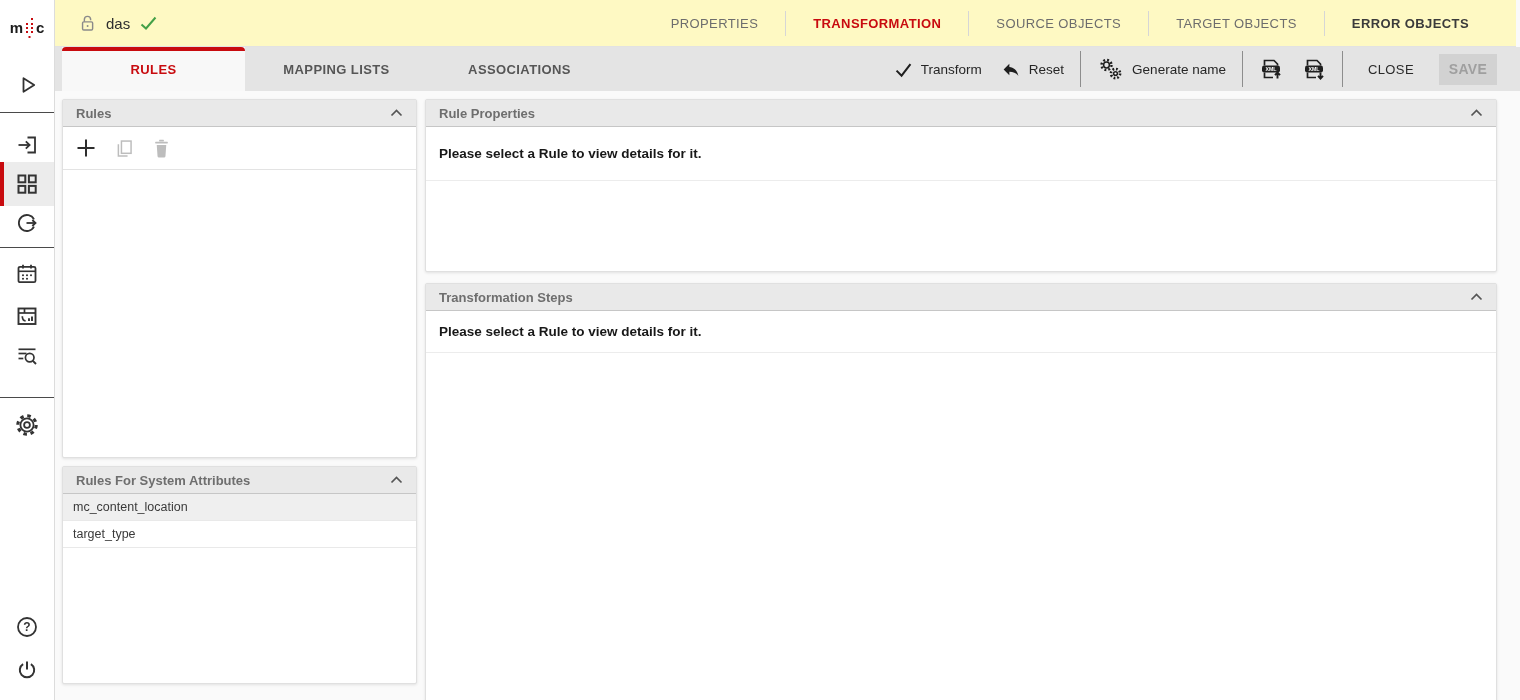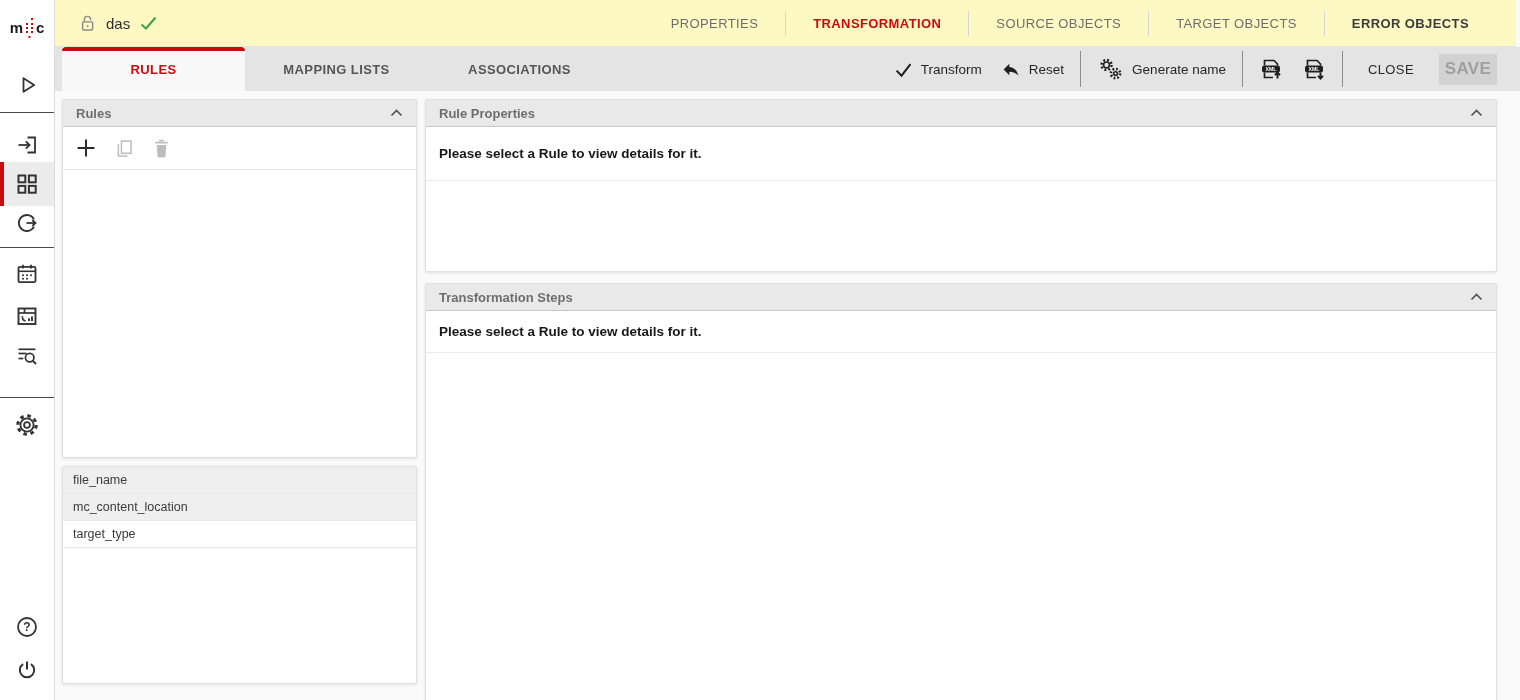--- a/index.html
+++ b/index.html
@@ -69,21 +69,21 @@
   .tbtn {
     display:flex; align-items:center; gap:8px; font-size:13.5px; color:#262626;
     cursor:pointer; white-space:nowrap; padding:0 3px;
   }
   .tdiv { width:1px; height:36px; background:#8d8d8d; }
   .btn-close {
     font-size:13px; font-weight:normal; color:#2a2a2a; letter-spacing:.4px;
     padding:0 12px; cursor:pointer;
   }
   .btn-save {
-    background:#d2d2d2; color:#9f9f9f; font-size:17px; font-weight:bold;
+    background:#d2d2d2; color:#9f9f9f; font-size:14px; font-weight:bold;
     letter-spacing:.4px; width:58px; height:31px;
     display:flex; align-items:center; justify-content:center; cursor:default;
   }
 
   
   .panel {
     position:absolute; background:#fff; border:1px solid #e0e0e0;
     border-radius:2px; box-shadow:0 1px 3px rgba(0,0,0,.10);
   }
   .phead {
@@ -357,21 +357,28 @@
         <path d="M6 8.5 h12 l-1 14.2 a1.8 1.8 0 0 1 -1.8 1.6 h-6.4 a1.8 1.8 0 0 1 -1.8 -1.6 z" fill="#bdbdbd"></path>
         <rect x="4" y="4.6" width="16" height="2.2" rx="0.6" fill="#bdbdbd"></rect>
         <rect x="9" y="2" width="6" height="2" rx="0.5" fill="#bdbdbd"></rect>
       </svg>
     </span>
   </div>
   <div style="height:287px"></div>
 </div>
 
 <div class="panel" id="panel-sysattr">
-  <div class="attr-row alt">file_name</div>
+  <div class="phead">
+    <span>Rules For System Attributes</span>
+    <span class="chev">
+      <svg width="13" height="8" viewBox="0 0 13 8" fill="none" stroke="#555" stroke-width="1.7">
+          <path d="M1.5 6.5 L6.5 1.5 L11.5 6.5"></path>
+        </svg>
+    </span>
+  </div>
   <div class="attr-row alt">mc_content_location</div>
   <div class="attr-row">target_type</div>
 </div>
 
 <div class="panel" id="panel-ruleprops">
   <div class="phead">
     <span>Rule Properties</span>
     <span class="chev">
       <svg width="13" height="8" viewBox="0 0 13 8" fill="none" stroke="#555" stroke-width="1.7">
           <path d="M1.5 6.5 L6.5 1.5 L11.5 6.5"></path>

